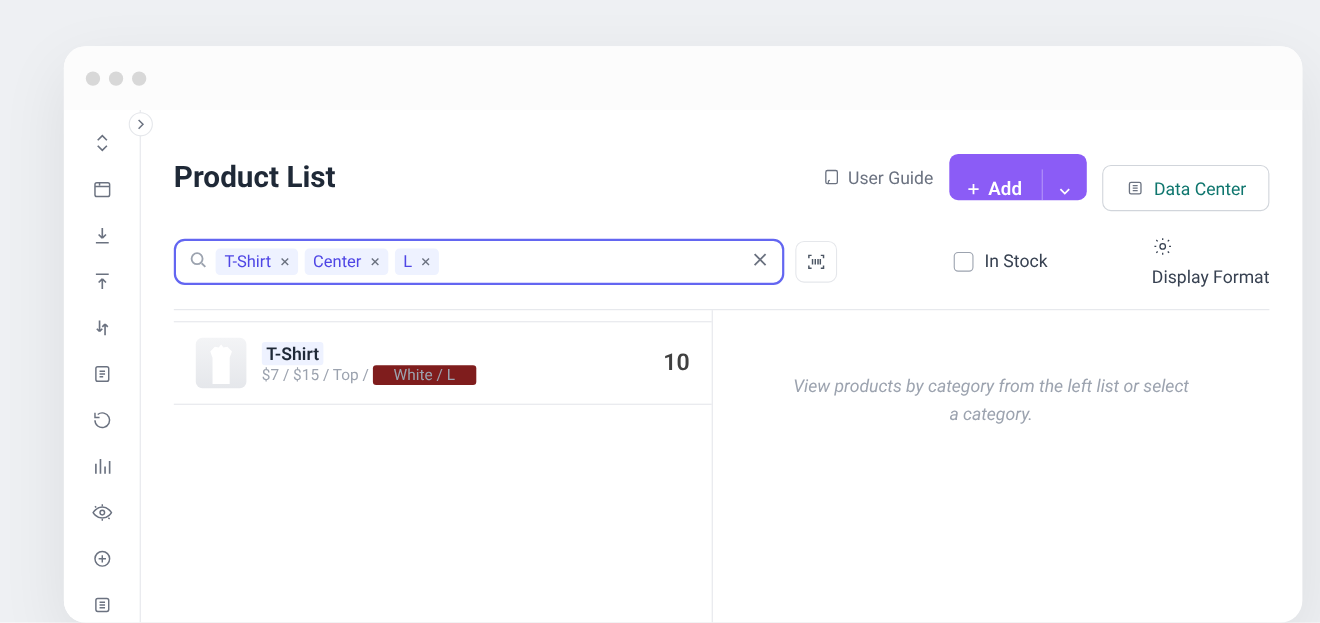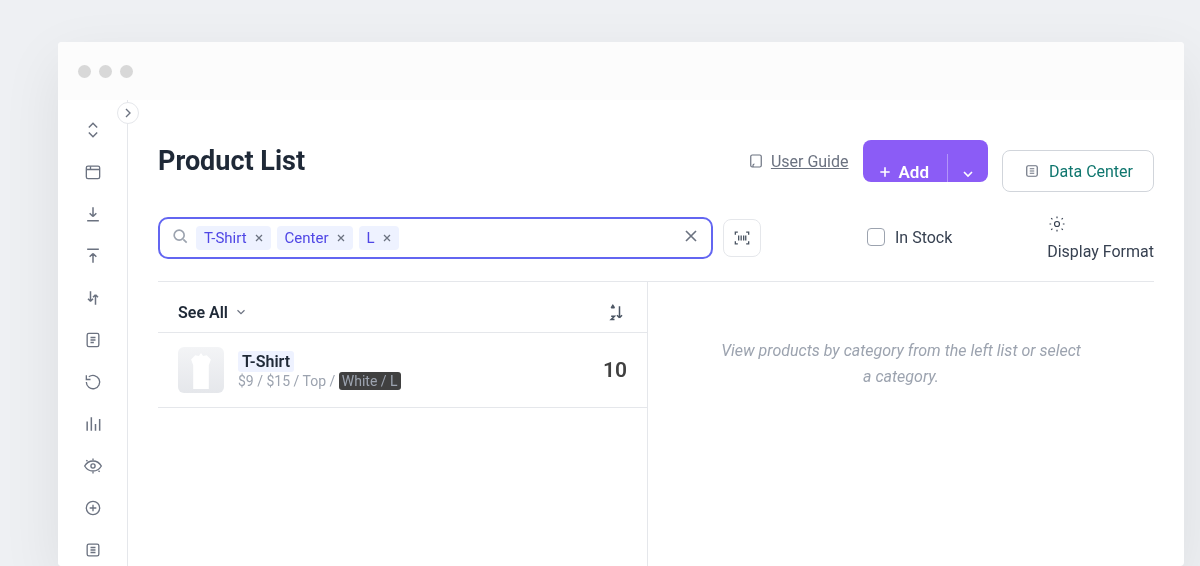--- a/index.html
+++ b/index.html
@@ -12,21 +12,21 @@
     overflow: hidden;
     color: #2d3748;
   }
   .window {
     position: absolute;
     top: 42px;
     left: 58px;
     right: 16px;
     bottom: 0;
     background: #fff;
-    border-radius: 4px;
+    border-radius: 20px;
     box-shadow: 0 20px 60px rgba(0,0,0,0.08);
     overflow: hidden;
     display: flex;
     flex-direction: column;
   }
   .titlebar {
     height: 58px;
     background: #fcfcfc;
     display: flex;
     align-items: center;
@@ -90,21 +90,21 @@
     font-weight: 700;
     color: #1f2937;
   }
   .top-actions {
     display:flex;
     align-items:center;
     gap: 14px;
   }
   .link-btn {
     display:flex; align-items:center; gap:6px;
-    color:#6b7280; font-size:16px; cursor:pointer;text-decoration:underline;
+    color:#6b7280; font-size:16px; cursor:pointer;
   }
   .link-btn svg { width:18px; height:18px; }
   .add-btn {
     display:flex;
     align-items:flex-end;
     background:#8b5cf6;
     border-radius:8px;
     overflow:hidden;
     height:42px;
   }
@@ -184,21 +184,21 @@
     color:#4b5563;
     cursor:pointer;
   }
 
   .filters-right {
     display:flex; align-items:center;
     justify-content:space-between;
     min-width:0;
     padding-left: 8px;
   }
-  .checkbox-row { display:flex; align-items:flex-start; gap:10px; cursor:pointer;padding-left:40px; }
+  .checkbox-row { display:flex; align-items:flex-end; gap:10px; cursor:pointer;padding-left:40px; }
   .checkbox {
     width:18px; height:18px; border:1.5px solid #9ca3af; border-radius:4px;
   }
   .display-format {
     display:flex; align-items:flex-start; gap:8px;
     color:#374151; font-size:16px; cursor:pointer;flex-direction:column;
   }
 
   .content-split {
     flex:1;
@@ -244,21 +244,21 @@
   }
   .row .name {
     font-size:16px; font-weight:600; color:#1f2937;
     background:#eef2ff; padding:1px 4px; border-radius:3px;
     display:inline;
   }
   .row .meta {
     font-size:14px; color:#9ca3af;
     margin-top:2px;
   }
-  .row .meta .hl { color:#9ca3af; background:#404040; padding:1px 3px; border-radius:3px; }
+  .row .meta .hl { color:#9ca3af; background:#7f1d1d; padding:1px 19px; border-radius:3px; }
   .row .count {
     margin-left:auto;
     color:#404040;
     font-weight:600;
     font-size:21px;
   }
 
   .detailpane {
     display:flex;
     align-items:center;
@@ -448,41 +448,27 @@
               <circle cx="12" cy="12" r="3"></circle>
               <path d="M12 3v2M12 19v2M5 5l1.5 1.5M17.5 17.5L19 19M3 12h2M19 12h2M5 19l1.5-1.5M17.5 6.5L19 5"></path>
             </svg>
             <span>Display Format</span>
           </div>
         </div>
       </div>
 
       <div class="content-split">
         <div class="listpane">
-          <div class="listhead">
-            <div class="see-all">
-              <span>See All</span>
-              <svg viewBox="0 0 24 24" fill="none" stroke="currentColor" stroke-width="2">
-                  <path d="M6 9l6 6 6-6"></path>
-                </svg>
-            </div>
-            <div class="sort-btn">
-              <svg class="svg20" viewBox="0 0 24 24" fill="none" stroke="currentColor" stroke-width="1.8">
-                <path d="M5 7h4M5 7l2-3 2 3M5 17h4l-4 4h4"></path>
-                <path d="M15 5v14m0 0l-3-3m3 3l3-3"></path>
-              </svg>
-            </div>
-          </div>
 
           <div class="row">
             <div class="thumb"></div>
             <div>
               <span class="name">T-Shirt</span>
               <div class="meta">
-                <span>$9 / $15 / Top / </span><span class="hl">White / L</span>
+                <span>$7 / $15 / Top / </span><span class="hl">White / L</span>
               </div>
             </div>
             <div class="count">10</div>
           </div>
         </div>
 
         <div class="detailpane">
           <div style="max-width:360px;font-style:italic;">View products by category from the left list or select a category.</div>
         </div>
       </div>

